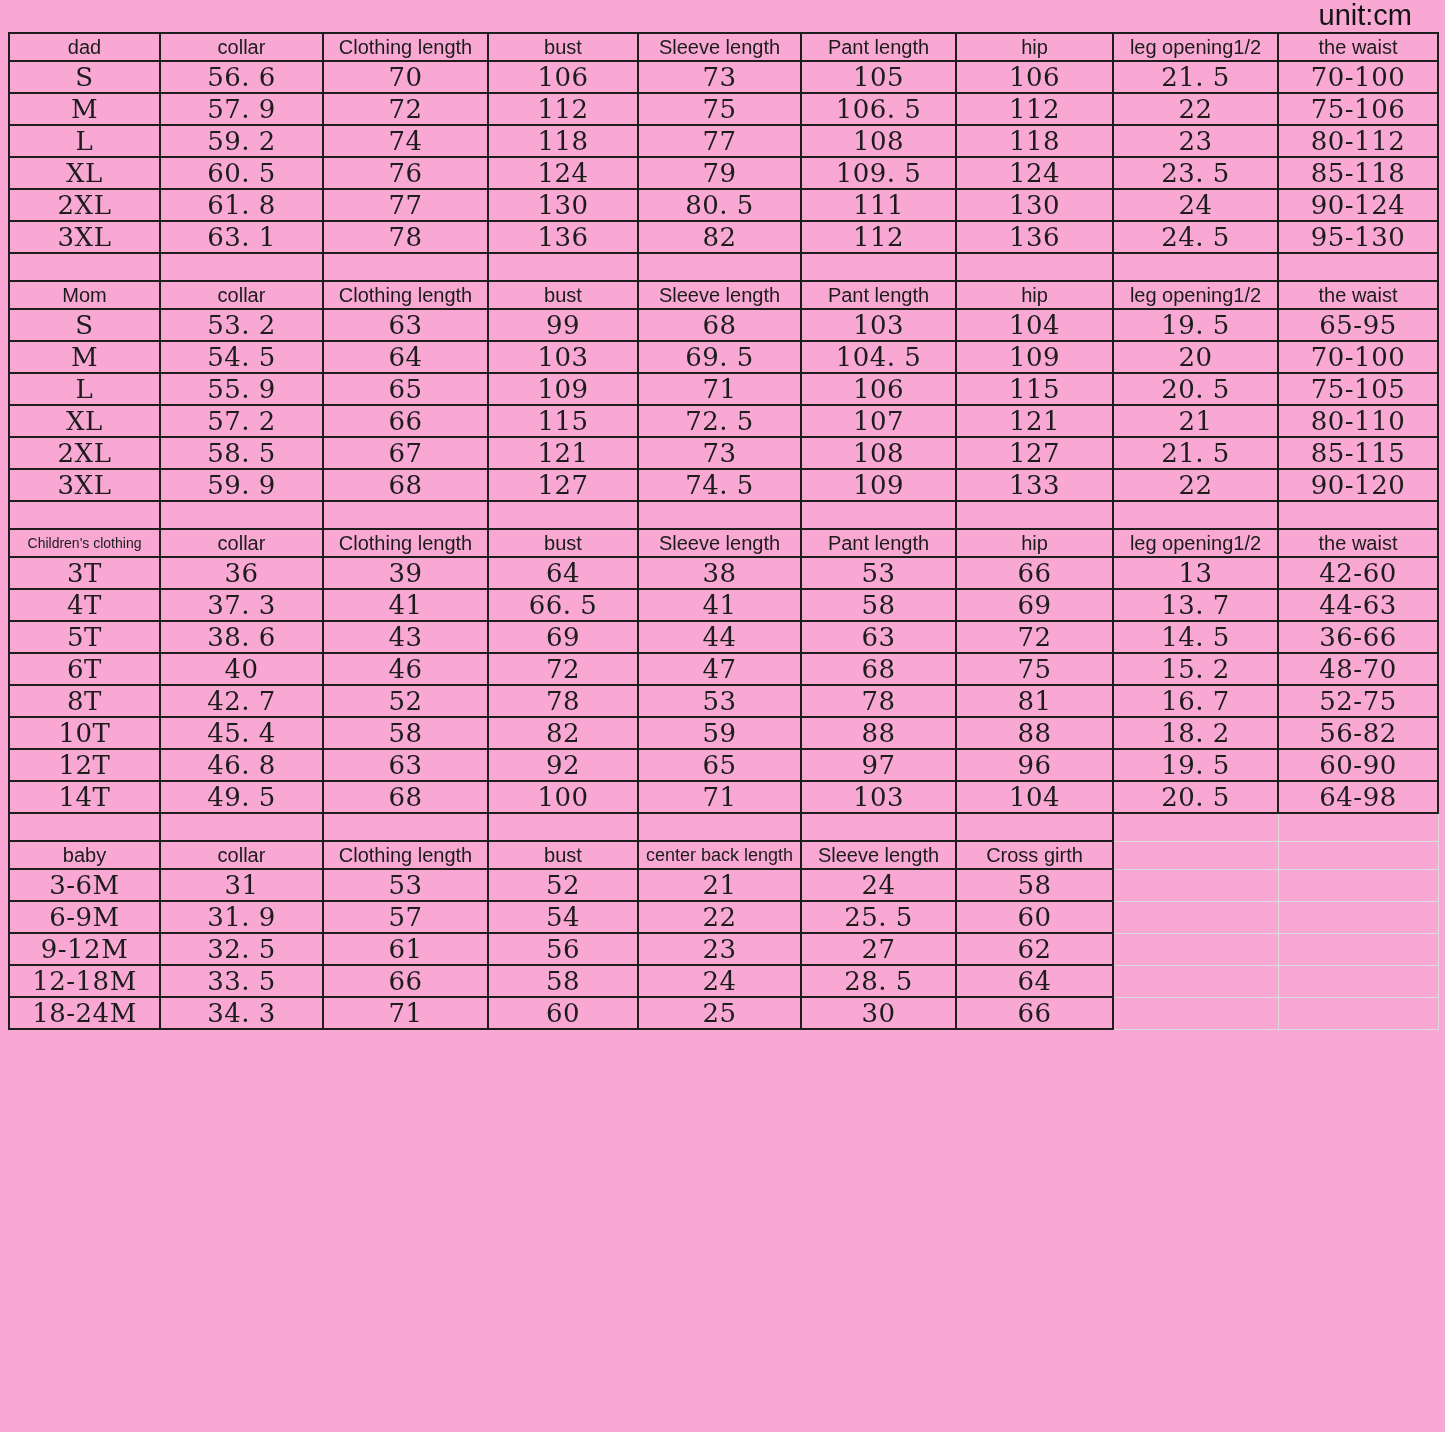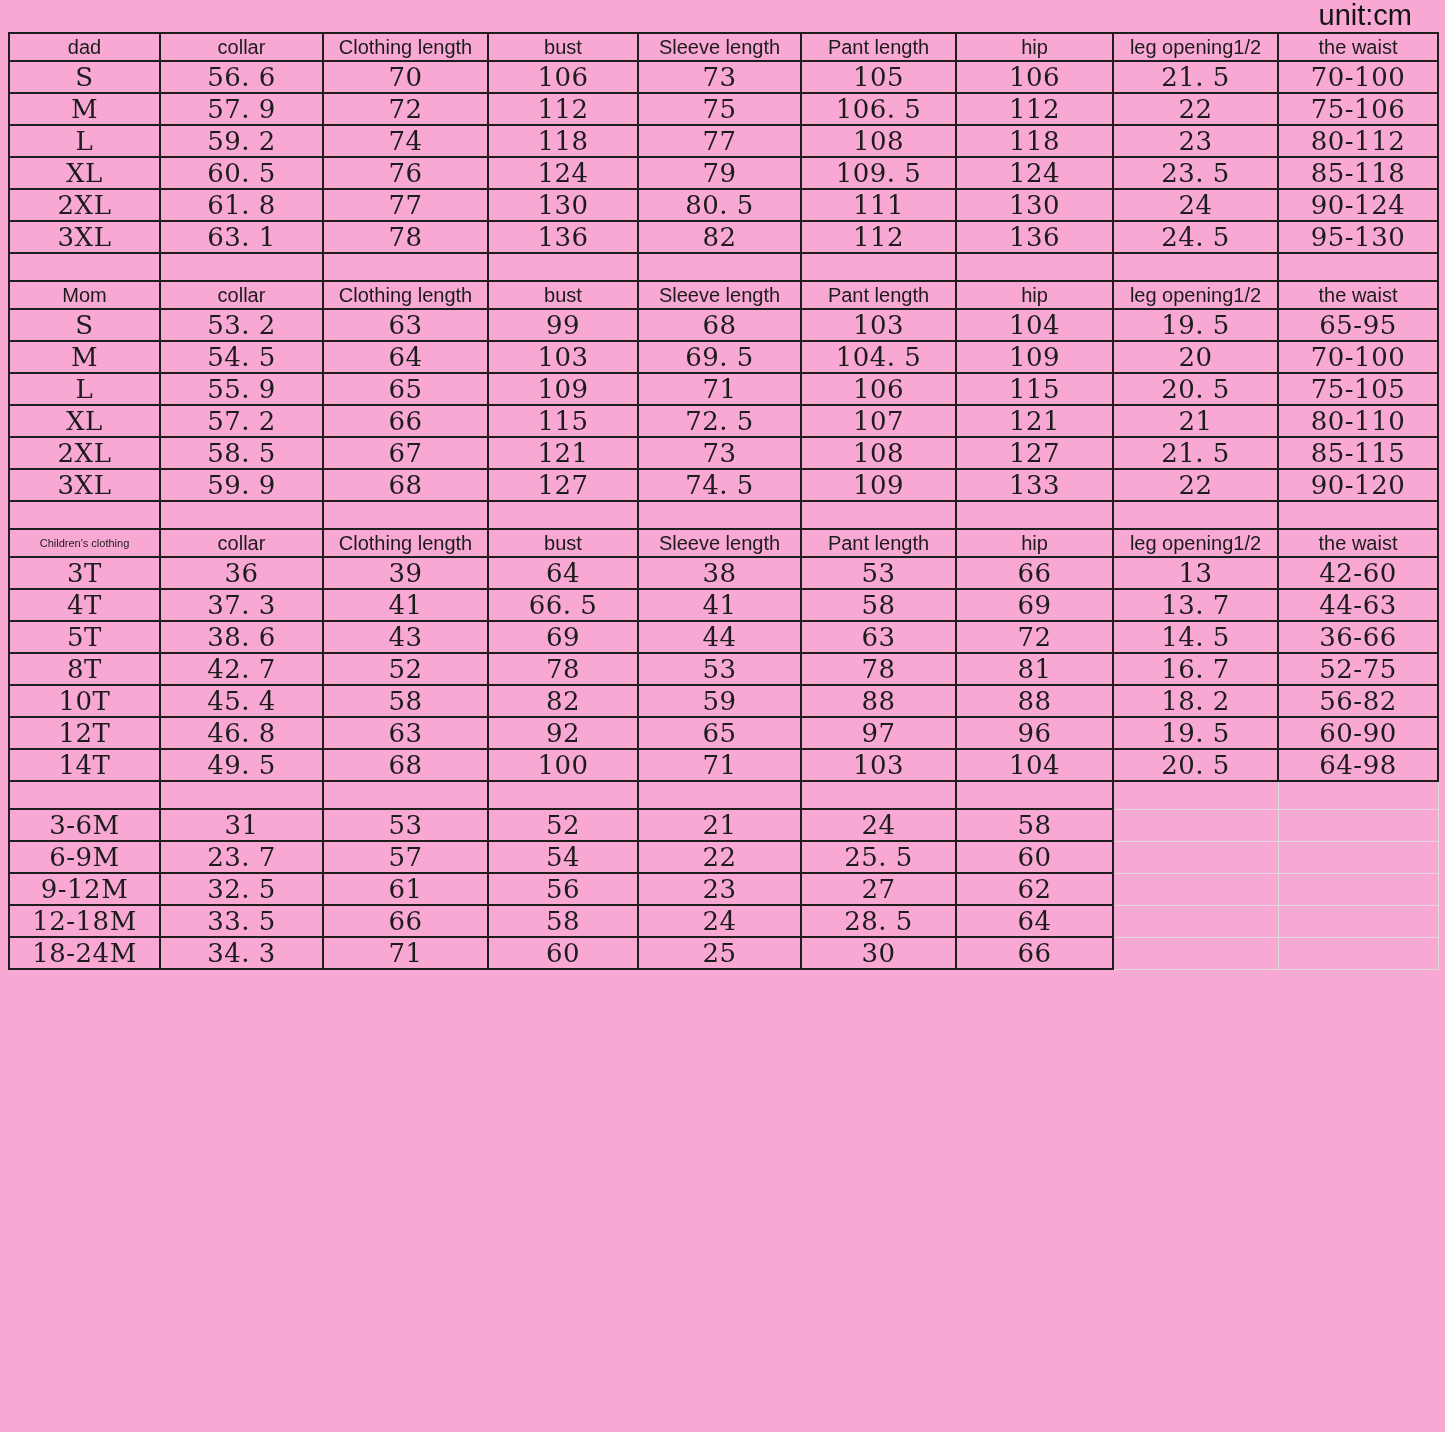--- a/index.html
+++ b/index.html
@@ -38,21 +38,21 @@
     vertical-align: middle;
     overflow: hidden;
     white-space: nowrap;
     color: #1c1c1c;
   }
   td.hdr {
     border: 2px solid #1e1e1e;
     font-family: "Liberation Sans", sans-serif;
     font-size: 20px;
   }
-  td.hdr.small { font-size: 11px; }
+  td.hdr.small { font-size: 14px; }
   td.hdr.mid { font-size: 18px; }
   td.val {
     border: 2px solid #1e1e1e;
     font-family: "DejaVu Serif", serif;
     font-size: 26px;
     letter-spacing: 0.5px;
   }
   td.faint {
     border: 1px solid #dcdcdc;
   }
@@ -289,20 +289,31 @@
           <td class="val">38. 6</td>
           <td class="val">43</td>
           <td class="val">69</td>
           <td class="val">44</td>
           <td class="val">63</td>
           <td class="val">72</td>
           <td class="val">14. 5</td>
           <td class="val">36-66</td>
         </tr>
         <tr>
+          <td class="val">6T</td>
+          <td class="val">40</td>
+          <td class="val">46</td>
+          <td class="val">72</td>
+          <td class="val">47</td>
+          <td class="val">68</td>
+          <td class="val">75</td>
+          <td class="val">15. 2</td>
+          <td class="val">48-70</td>
+        </tr>
+        <tr>
           <td class="val">8T</td>
           <td class="val">42. 7</td>
           <td class="val">52</td>
           <td class="val">78</td>
           <td class="val">53</td>
           <td class="val">78</td>
           <td class="val">81</td>
           <td class="val">16. 7</td>
           <td class="val">52-75</td>
         </tr>
@@ -344,33 +355,44 @@
           <td class="val"></td>
           <td class="val"></td>
           <td class="val"></td>
           <td class="val"></td>
           <td class="val"></td>
           <td class="val"></td>
           <td class="faint"></td>
           <td class="faint"></td>
         </tr>
         <tr>
+          <td class="hdr">baby</td>
+          <td class="hdr">collar</td>
+          <td class="hdr">Clothing length</td>
+          <td class="hdr">bust</td>
+          <td class="hdr mid">center back length</td>
+          <td class="hdr">Sleeve length</td>
+          <td class="hdr">Cross girth</td>
+          <td class="faint"></td>
+          <td class="faint"></td>
+        </tr>
+        <tr>
           <td class="val">3-6M</td>
           <td class="val">31</td>
           <td class="val">53</td>
           <td class="val">52</td>
           <td class="val">21</td>
           <td class="val">24</td>
           <td class="val">58</td>
           <td class="faint"></td>
           <td class="faint"></td>
         </tr>
         <tr>
           <td class="val">6-9M</td>
-          <td class="val">23. 7</td>
+          <td class="val">31. 9</td>
           <td class="val">57</td>
           <td class="val">54</td>
           <td class="val">22</td>
           <td class="val">25. 5</td>
           <td class="val">60</td>
           <td class="faint"></td>
           <td class="faint"></td>
         </tr>
         <tr>
           <td class="val">9-12M</td>

